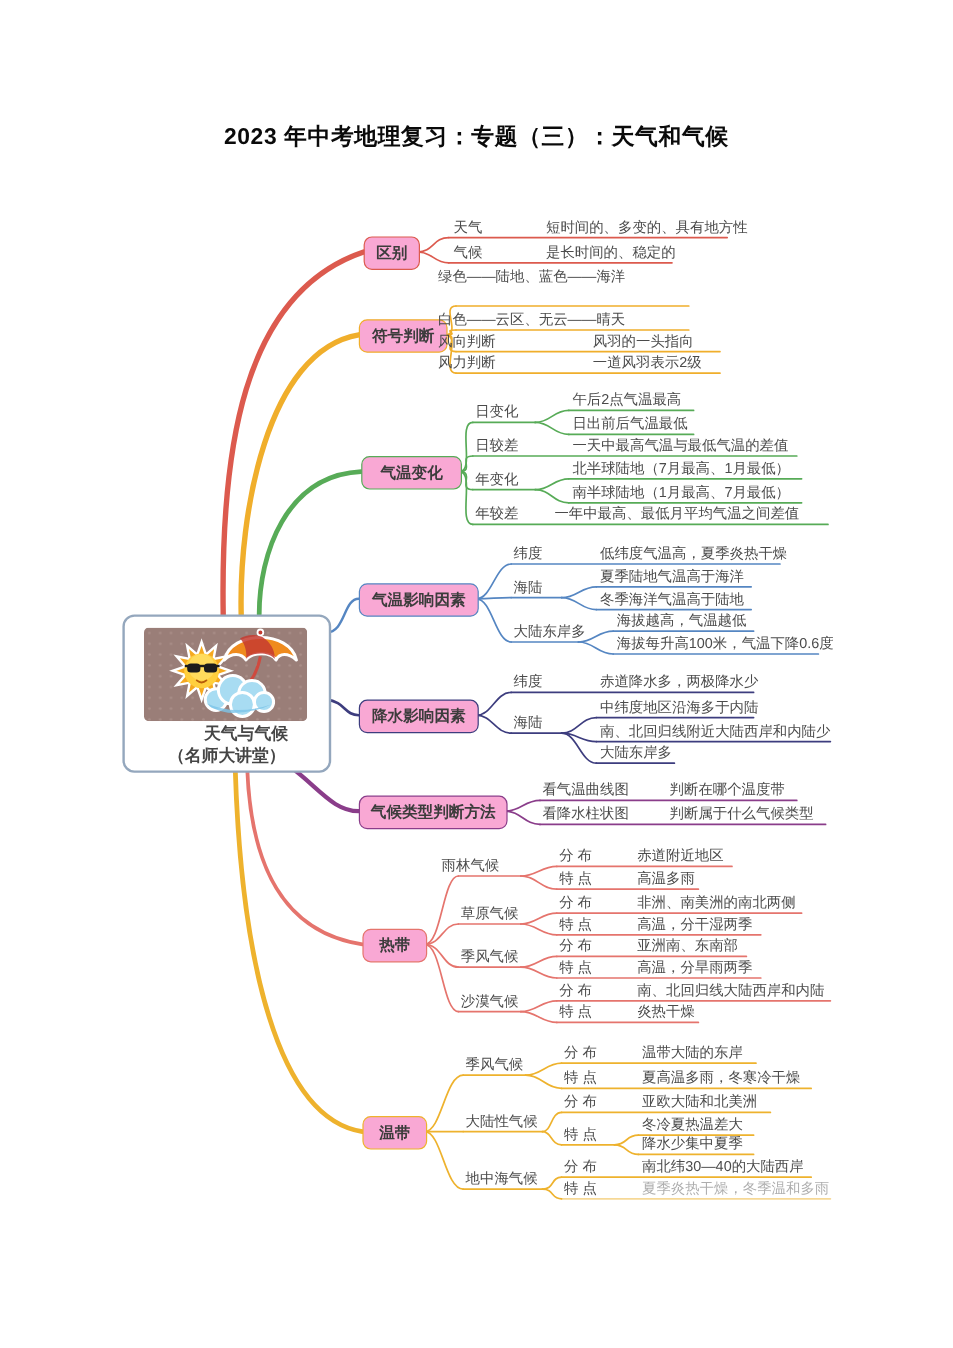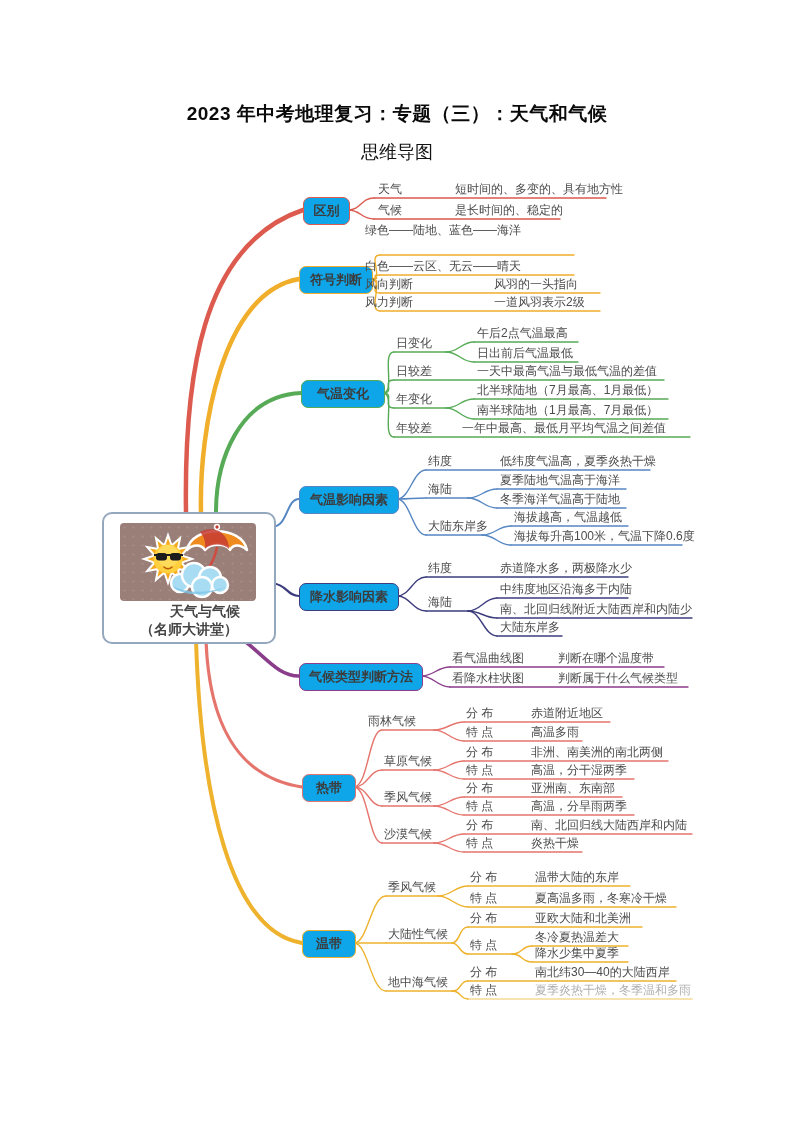--- a/index.html
+++ b/index.html
@@ -6,21 +6,21 @@
   .stage{position:relative;width:732px;height:1123px;background:#fff;overflow:hidden;
          font-family:"Liberation Sans","DejaVu Sans",sans-serif;}
   .wires{position:absolute;left:0;top:0;z-index:1;}
   .page-title{position:absolute;left:0;top:101px;width:794px;text-align:center;
               font-size:19px;font-weight:bold;color:#0a0a0a;letter-spacing:.5px;z-index:2;}
   .page-subtitle{position:absolute;left:0;top:140px;width:794px;text-align:center;
               font-family:"Liberation Serif","DejaVu Serif",serif;font-size:18px;color:#111;z-index:2;}
   .t{position:absolute;font-size:12px;line-height:14px;color:#4b4b4b;white-space:nowrap;z-index:3;}
   .t.faded{opacity:.45;}
   .node{position:absolute;display:flex;align-items:center;justify-content:center;
-        background:#0ea5e9;border:1.6px solid #999;border-radius:7px;
+        background:#f9a8d4;border:1.6px solid #999;border-radius:7px;
         font-size:13px;font-weight:bold;color:#3c3c3c;white-space:nowrap;z-index:3;}
   .b-red{border-color:#dc5a4e;}
   .b-yel{border-color:#f0ae2b;}
   .b-grn{border-color:#57ab57;}
   .b-blu{border-color:#5586c2;}
   .b-nvy{border-color:#3d3d7e;}
   .b-pur{border-color:#8a3d8a;}
   .b-sal{border-color:#e5746d;}
   .b-gld{border-color:#eeb22d;}
   .central{position:absolute;left:102px;top:512px;width:170px;height:128px;background:#fff;
@@ -170,21 +170,20 @@
         <line x1="532" y1="962" x2="628" y2="962"></line>
         <path d="M452,991 C462,991 459,981 468,981"></path>
         <path d="M452,991 C462,991 459,999 468,999"></path>
         <line x1="468" y1="981" x2="676" y2="981"></line>
         <line x1="468" y1="999" x2="692" y2="999" opacity="0.5"></line>
       </g>
     </g>
   </svg>
 
   <div class="page-title">2023 年中考地理复习：专题（三）：天气和气候</div>
-  <div class="page-subtitle">思维导图</div>
 
   <div class="central">
     <div class="pic">
       <svg viewBox="0 0 136 78" width="136" height="78">
         <defs>
           <pattern id="dots" width="9" height="9" patternUnits="userSpaceOnUse">
             <rect width="9" height="9" fill="#9a7e78"></rect>
             <circle cx="4.5" cy="4.5" r="1.1" fill="#a98e88"></circle>
           </pattern>
         </defs>

